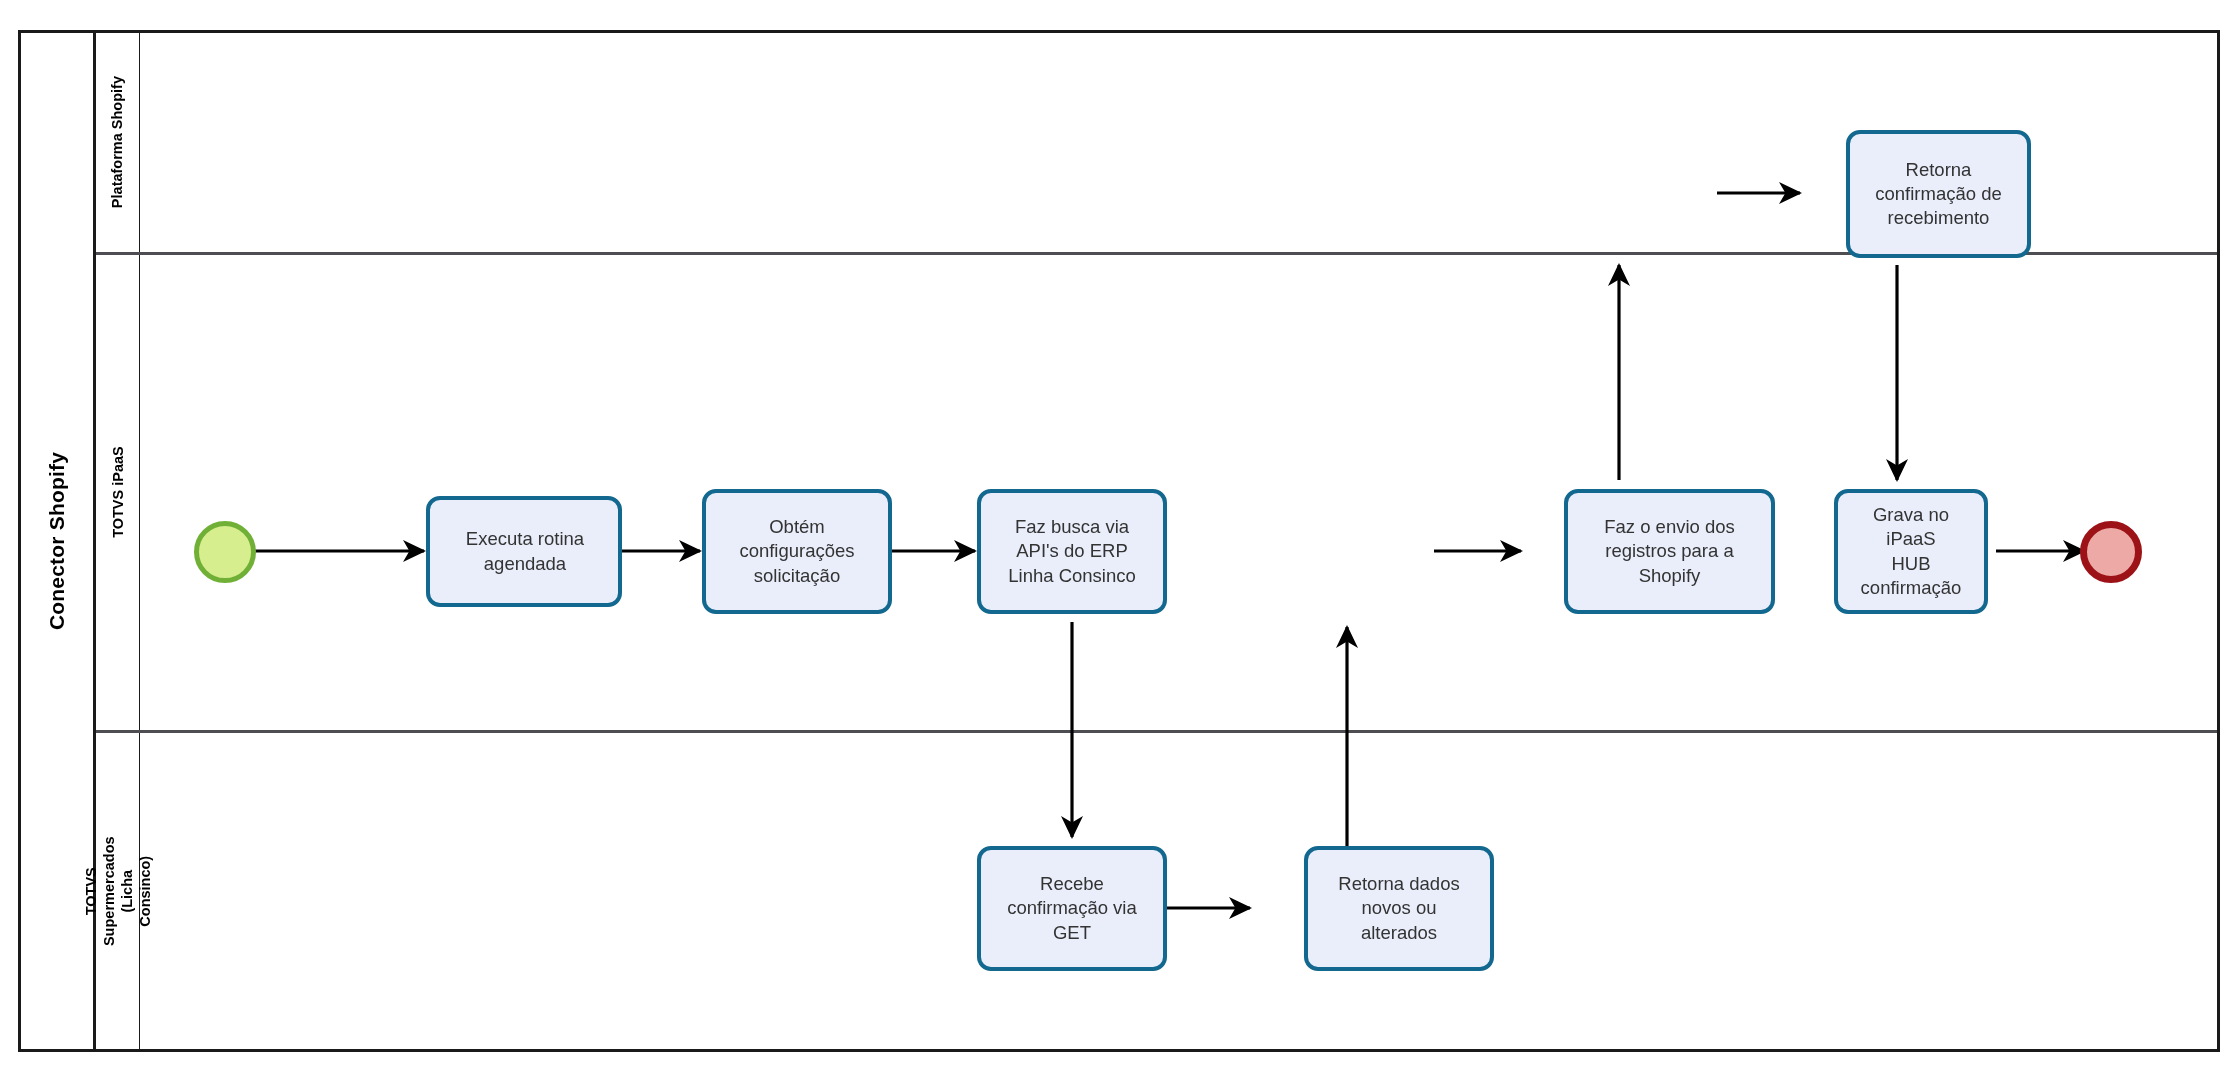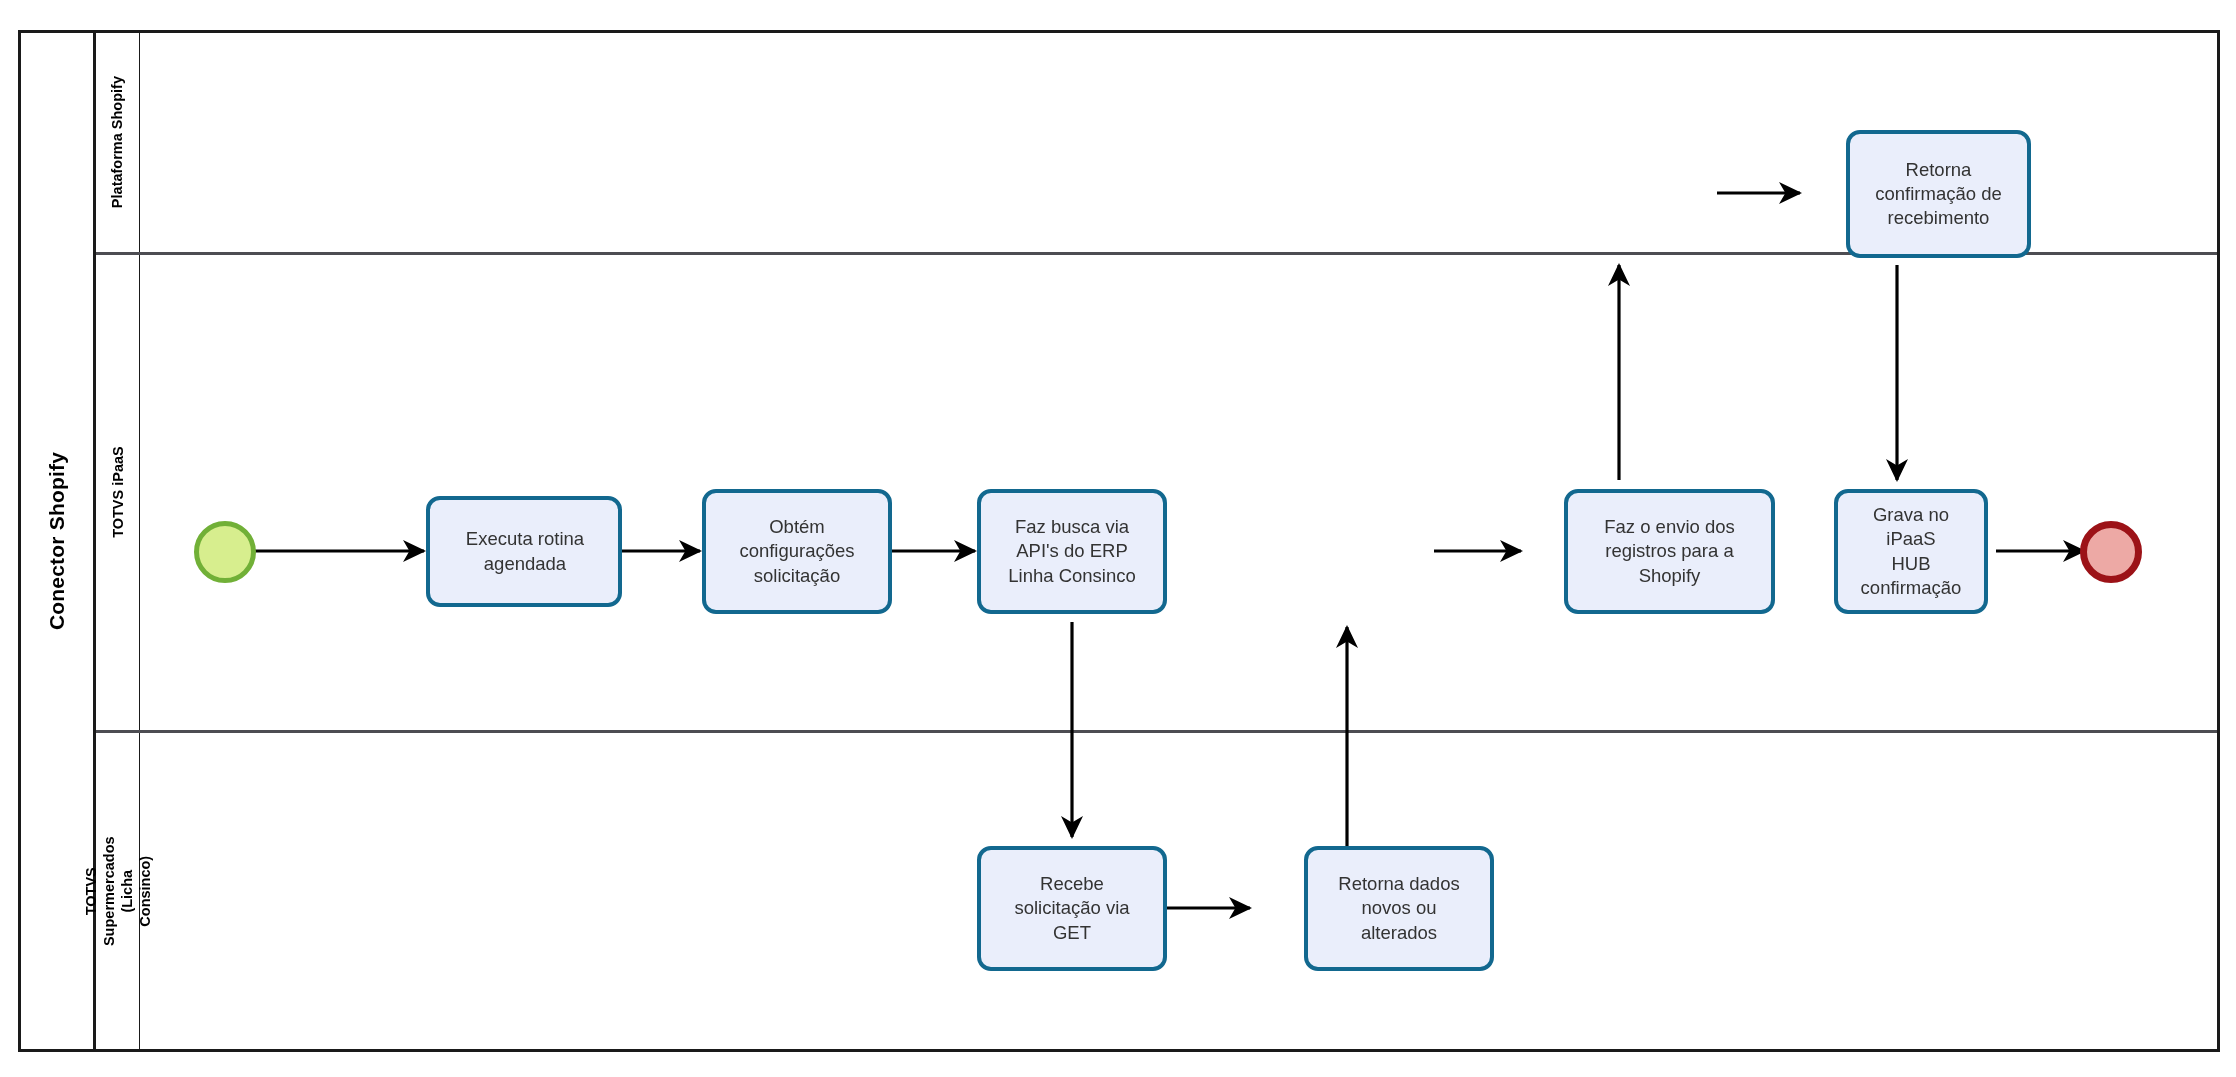--- a/index.html
+++ b/index.html
@@ -179,21 +179,21 @@
 
   <div class="task" style="left:702px;top:489px;width:190px;height:125px;">Obtém
 configurações
 solicitação</div>
 
   <div class="task" style="left:977px;top:489px;width:190px;height:125px;">Faz busca via
 API's do ERP
 Linha Consinco</div>
 
   <div class="task" style="left:977px;top:846px;width:190px;height:125px;">Recebe
-solicitação via
+confirmação via
 GET</div>
 
   <div class="task" style="left:1304px;top:846px;width:190px;height:125px;">Retorna dados
 novos ou
 alterados</div>
 
 
   <div class="task" style="left:1520px;top:489px;width:211px;height:125px;margin-left:44px;">Faz o envio dos
 registros para a
 Shopify</div>

